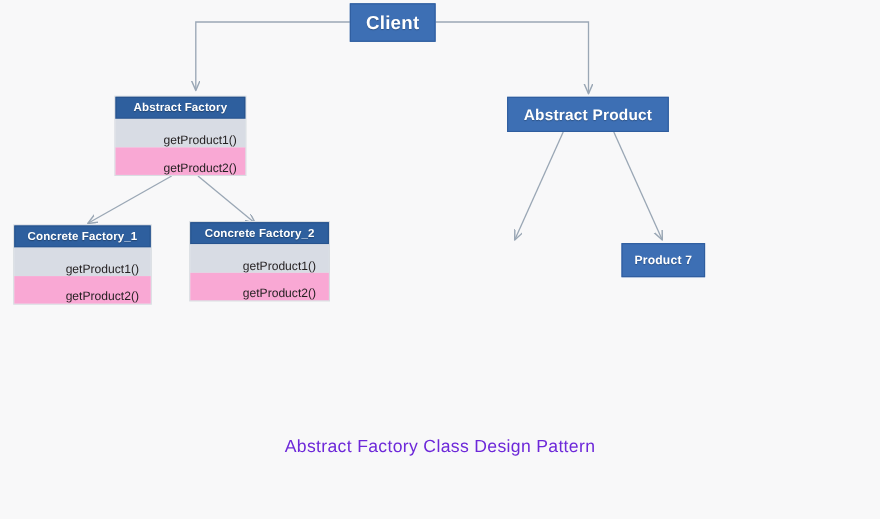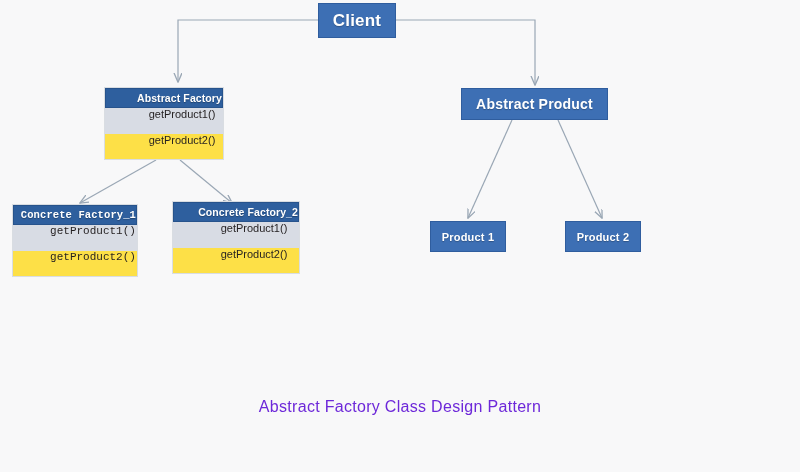--- a/index.html
+++ b/index.html
@@ -56,37 +56,37 @@
     display: flex;
     flex-direction: column;
   }
   .classbox .hdr {
     background: #2e5f9e;
     color: #ffffff;
     font-weight: bold;
     text-align: center;
     display: flex;
     align-items: center;
-    justify-content: flex-end;
+    justify-content: center;
     border: 1px solid #27538c;
     box-sizing: border-box;
     text-shadow: 0 1px 1px rgba(0,0,0,.3);
     letter-spacing: .1px;
   }
   .classbox .row {
     color: #231f20;
     text-align: center;
     display: flex;
-    align-items: flex-start;
+    align-items: flex-end;
     justify-content: center;
     box-sizing: border-box;
     padding-left: 36px;
   }
   .classbox .row.r1 { background: #d8dce4; }
-  .classbox .row.r2 { background: #fde047; }
+  .classbox .row.r2 { background: #f9a8d4; }
 
   #caption {
     position: absolute;
     left: 0;
     top: 398px;
     width: 800px;
     text-align: center;
     font-size: 16px;
     color: #6d28d9;
     z-index: 2;
@@ -127,21 +127,21 @@
       <span>Abstract Factory</span>
     </div>
     <div class="row r1" style="height:26px; font-size:11px;">
       <span>getProduct1()</span>
     </div>
     <div class="row r2" style="height:26px; font-size:11px;">
       <span>getProduct2()</span>
     </div>
   </div>
 
-  <div class="node classbox" style="left:12px; top:204px; width:126px; height:73px;font-family:Liberation Mono, monospace;">
+  <div class="node classbox" style="left:12px; top:204px; width:126px; height:73px;">
     <div class="hdr" style="height:21px; font-size:10.5px;">
       <span>Concrete Factory_1</span>
     </div>
     <div class="row r1" style="height:26px; font-size:11px;">
       <span>getProduct1()</span>
     </div>
     <div class="row r2" style="height:26px; font-size:11px;">
       <span>getProduct2()</span>
     </div>
   </div>
@@ -155,23 +155,20 @@
     </div>
     <div class="row r2" style="height:26px; font-size:11px;">
       <span>getProduct2()</span>
     </div>
   </div>
 
   <div class="node solid" style="left:461px; top:88px; width:147px; height:32px; font-size:14px;">
     <span>Abstract Product</span>
   </div>
 
-  <div class="node solid" style="left:430px; top:221px; width:76px; height:31px; font-size:11px;">
-    <span>Product 1</span>
-  </div>
 
   <div class="node solid" style="left:565px; top:221px; width:76px; height:31px; font-size:11px;">
-    <span>Product 2</span>
+    <span>Product 7</span>
   </div>
 
   <div id="caption">Abstract Factory Class Design Pattern</div>
 
 </div>
 
 </body></html>

